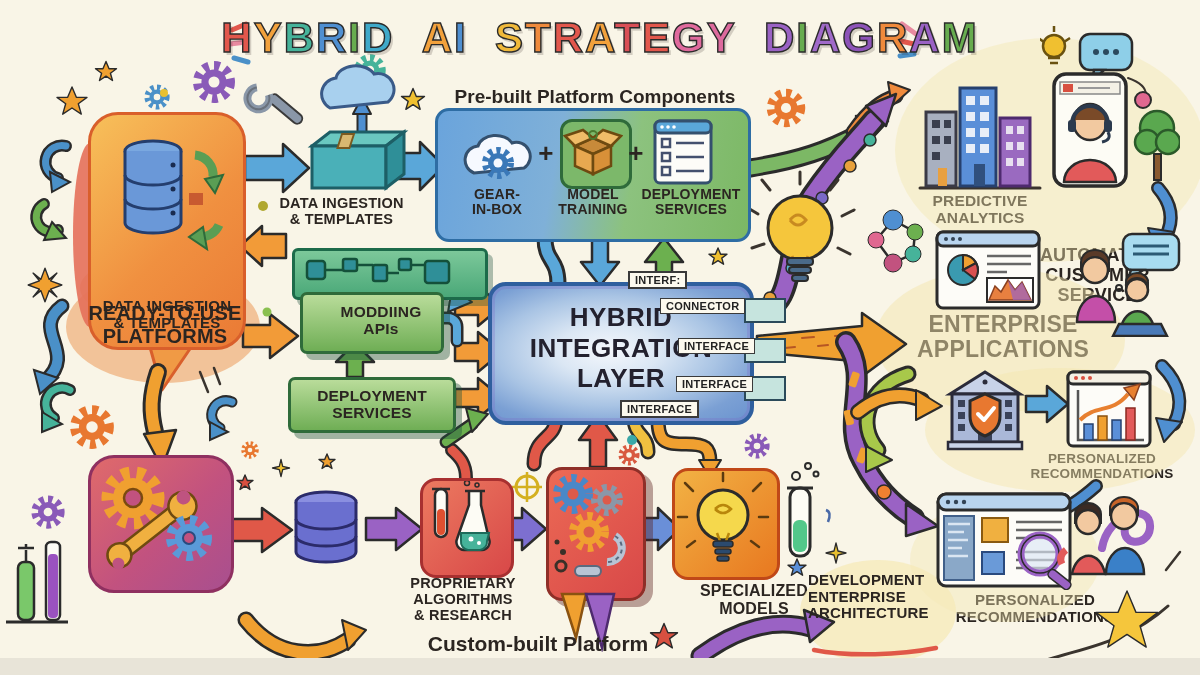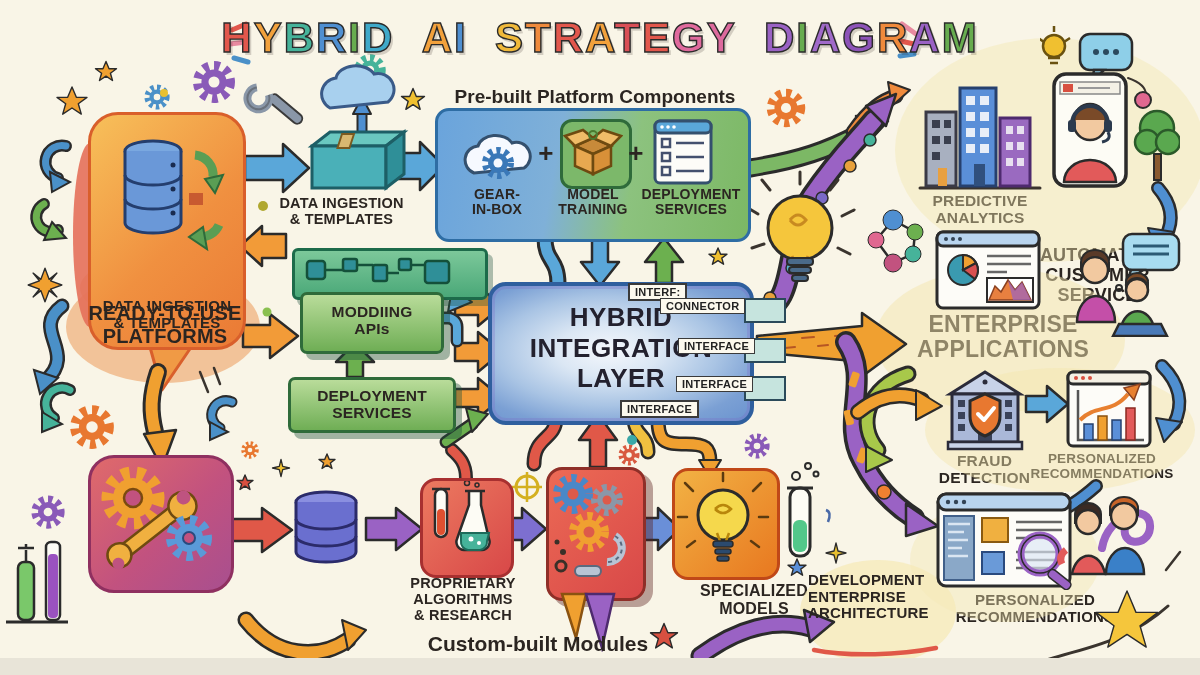--- a/index.html
+++ b/index.html
@@ -308,21 +308,21 @@
       <path d="M0,82 h62" stroke="#2b2b2b" stroke-width="3"></path>
       <rect x="12" y="22" width="16" height="58" rx="6" fill="#7ac86a" stroke="#2b2b2b" stroke-width="2.5"></rect>
       <path d="M20,22 v-12 M12,8 h16 M20,8 v-4" stroke="#2b2b2b" stroke-width="2.5" fill="none"></path>
       <rect x="40" y="2" width="14" height="78" rx="5" fill="#fdfcf5" stroke="#2b2b2b" stroke-width="2.5"></rect>
       <rect x="42" y="14" width="10" height="64" rx="4" fill="#9a52c0"></rect>
     </g>
   </svg>
 
   <div id="title"><span style="color: rgb(226, 87, 76);">H</span><span style="color: rgb(242, 161, 60);">Y</span><span style="color: rgb(70, 179, 154);">B</span><span style="color: rgb(79, 143, 209);">R</span><span style="color: rgb(103, 172, 79);">I</span><span style="color: rgb(63, 169, 201);">D</span>&nbsp;&nbsp;<span style="color: rgb(242, 161, 60);">A</span><span style="color: rgb(79, 143, 209);">I</span>&nbsp;&nbsp;<span style="color: rgb(240, 185, 58);">S</span><span style="color: rgb(239, 138, 60);">T</span><span style="color: rgb(226, 87, 76);">R</span><span style="color: rgb(242, 161, 60);">A</span><span style="color: rgb(217, 79, 86);">T</span><span style="color: rgb(226, 87, 76);">E</span><span style="color: rgb(224, 106, 157);">G</span><span style="color: rgb(221, 106, 157);">Y</span>&nbsp;&nbsp;<span style="color: rgb(154, 98, 196);">D</span><span style="color: rgb(103, 172, 79);">I</span><span style="color: rgb(160, 106, 201);">A</span><span style="color: rgb(141, 83, 184);">G</span><span style="color: rgb(239, 138, 60);">R</span><span style="color: rgb(154, 98, 196);">A</span><span style="color: rgb(103, 172, 79);">M</span></div>
   <div class="heading" style="left:445px;top:86px;width:300px;font-size:19px;">Pre-built Platform Components</div>
-  <div class="heading" style="left:408px;top:632px;width:260px;font-size:21px;">Custom-built Modules</div>
+  <div class="heading" style="left:408px;top:632px;width:260px;font-size:21px;">Custom-built Platform</div>
 
   <div class="node" style="left:88px;top:112px;width:152px;height:232px;border-radius:30px;background:linear-gradient(135deg,#f7c05a,#f09040 55%,#ea7a35);border:3.5px solid #d95f2b;">
     <svg width="146" height="120" viewBox="0 0 146 120" style="position:absolute;left:0;top:18px;">
       <ellipse cx="62" cy="18" rx="28" ry="10" fill="#7aa8e0" stroke="#243e6e" stroke-width="3"></ellipse>
       <path d="M34,18 v72 a28,10 0 0 0 56,0 v-72" fill="#6a98d8" stroke="#243e6e" stroke-width="3"></path>
       <path d="M34,42 a28,10 0 0 0 56,0 M34,66 a28,10 0 0 0 56,0" fill="none" stroke="#243e6e" stroke-width="3"></path>
       <circle cx="82" cy="32" r="2.5" fill="#1a2c50"></circle>
         <circle cx="82" cy="56" r="2.5" fill="#1a2c50"></circle>
         <circle cx="82" cy="80" r="2.5" fill="#1a2c50"></circle>
       <path d="M104,22 a20,20 0 0 1 18,22" fill="none" stroke="#5a9e54" stroke-width="9"></path>
@@ -469,37 +469,37 @@
         <rect x="48" y="8" width="14" height="12" rx="2"></rect>
         <rect x="78" y="14" width="14" height="16" rx="2"></rect>
         <rect x="104" y="8" width="12" height="11" rx="2"></rect>
         <rect x="130" y="10" width="24" height="22" rx="3"></rect>
       </g>
       <path d="M30,19 h18 M62,14 h16 M92,22 h12 M116,14 h14" stroke="#14503a" stroke-width="2.5"></path>
     </svg>
   </div>
 
   <div class="node box3d-green" style="left:300px;top:292px;width:138px;height:56px;">
-    <div class="lbl" style="left:0;top:8px;width:100%;font-size:15.5px;text-align:center;">MODDIING
+    <div class="lbl" style="left:9px;top:8px;width:100%;font-size:15.5px;text-align:center;">MODDIING
 APIs</div>
   </div>
   <div class="node box3d-green" style="left:288px;top:377px;width:162px;height:50px;">
     <div class="lbl" style="left:0;top:7px;width:100%;font-size:15.5px;">DEPLOYMENT
 SERVICES</div>
   </div>
 
   <div class="node" style="left:488px;top:282px;width:258px;height:135px;border-radius:18px;border:4px solid #2f5f9e;background:radial-gradient(ellipse at 45% 48%, #f4f7fc 0%, #dbe7f4 26%, #a9c4e4 55%, #7ba0d4 78%, #6a93cf 100%);box-shadow:inset 0 0 0 3px rgba(122,98,196,.25);">
     <div class="lbl" style="left:0;top:16px;width:100%;font-size:26px;font-weight:900;letter-spacing:.5px;line-height:1.18;color:#23212e;">HYBRID
 INTEGRATION
 LAYER</div>
   </div>
   <div class="stub" style="left:744px;top:298px;width:38px;height:21px;"></div>
   <div class="stub" style="left:744px;top:338px;width:38px;height:21px;"></div>
   <div class="stub" style="left:744px;top:376px;width:38px;height:21px;"></div>
-  <div class="tag" style="left:628px;top:271px;margin-top:12px;">INTERF:</div>
+  <div class="tag" style="left:628px;top:271px;">INTERF:</div>
   <div class="tag" style="left:660px;top:298px;border-width:1.5px;">CONNECTOR</div>
   <div class="tag" style="left:678px;top:338px;border-width:1.5px;">INTERFACE</div>
   <div class="tag" style="left:676px;top:376px;border-width:1.5px;">INTERFACE</div>
   <div class="tag" style="left:620px;top:400px;">INTERFACE</div>
 
   <div class="node" style="left:935px;top:230px;width:106px;height:80px;">
     <svg width="106" height="80" viewBox="0 0 106 80">
       <rect x="2" y="2" width="102" height="76" rx="6" fill="#fdfcf8" stroke="#2b2b2b" stroke-width="3"></rect>
       <rect x="2" y="2" width="102" height="14" rx="6" fill="#b8d4ee" stroke="#2b2b2b" stroke-width="3"></rect>
       <circle cx="11" cy="9" r="2" fill="#345"></circle>
@@ -545,22 +545,20 @@
           <rect x="61" y="32" width="7" height="7"></rect>
           <rect x="61" y="44" width="7" height="7"></rect>
           <rect x="61" y="56" width="7" height="7"></rect>
         </g>
       <rect x="34" y="60" width="14" height="14" fill="#3a4258"></rect>
       <rect x="4" y="74" width="74" height="7" fill="#c8d2e8" stroke="#2b2b3a" stroke-width="2.5"></rect>
       <path d="M41,26 L56,33 V48 Q56,62 41,68 Q26,62 26,48 V33 Z" fill="#e87830" stroke="#2b2b2b" stroke-width="3"></path>
       <path d="M34,46 l6,6 l10,-12" fill="none" stroke="#fff" stroke-width="4" stroke-linecap="round" stroke-linejoin="round"></path>
     </svg>
   </div>
-  <div class="lbl" style="left:922px;top:452px;width:125px;font-size:15.5px;">FRAUD
-DETECTION</div>
 
   <div class="node" style="left:1066px;top:370px;width:86px;height:78px;">
     <svg width="86" height="78" viewBox="0 0 86 78">
       <rect x="2" y="2" width="82" height="74" rx="5" fill="#fdfcf8" stroke="#2b2b2b" stroke-width="3"></rect>
       <rect x="2" y="2" width="82" height="12" rx="5" fill="#f4f0e4" stroke="#2b2b2b" stroke-width="3"></rect>
       <circle cx="10" cy="8" r="2" fill="#d85040"></circle>
         <circle cx="17" cy="8" r="2" fill="#d85040"></circle>
         <circle cx="24" cy="8" r="2" fill="#d85040"></circle>
       <path d="M12,20 V70 H78" stroke="#555" stroke-width="2.5" fill="none"></path>
       <rect x="18" y="54" width="9" height="16" fill="#5a8fd8" stroke="#26406e" stroke-width="1.5"></rect>

